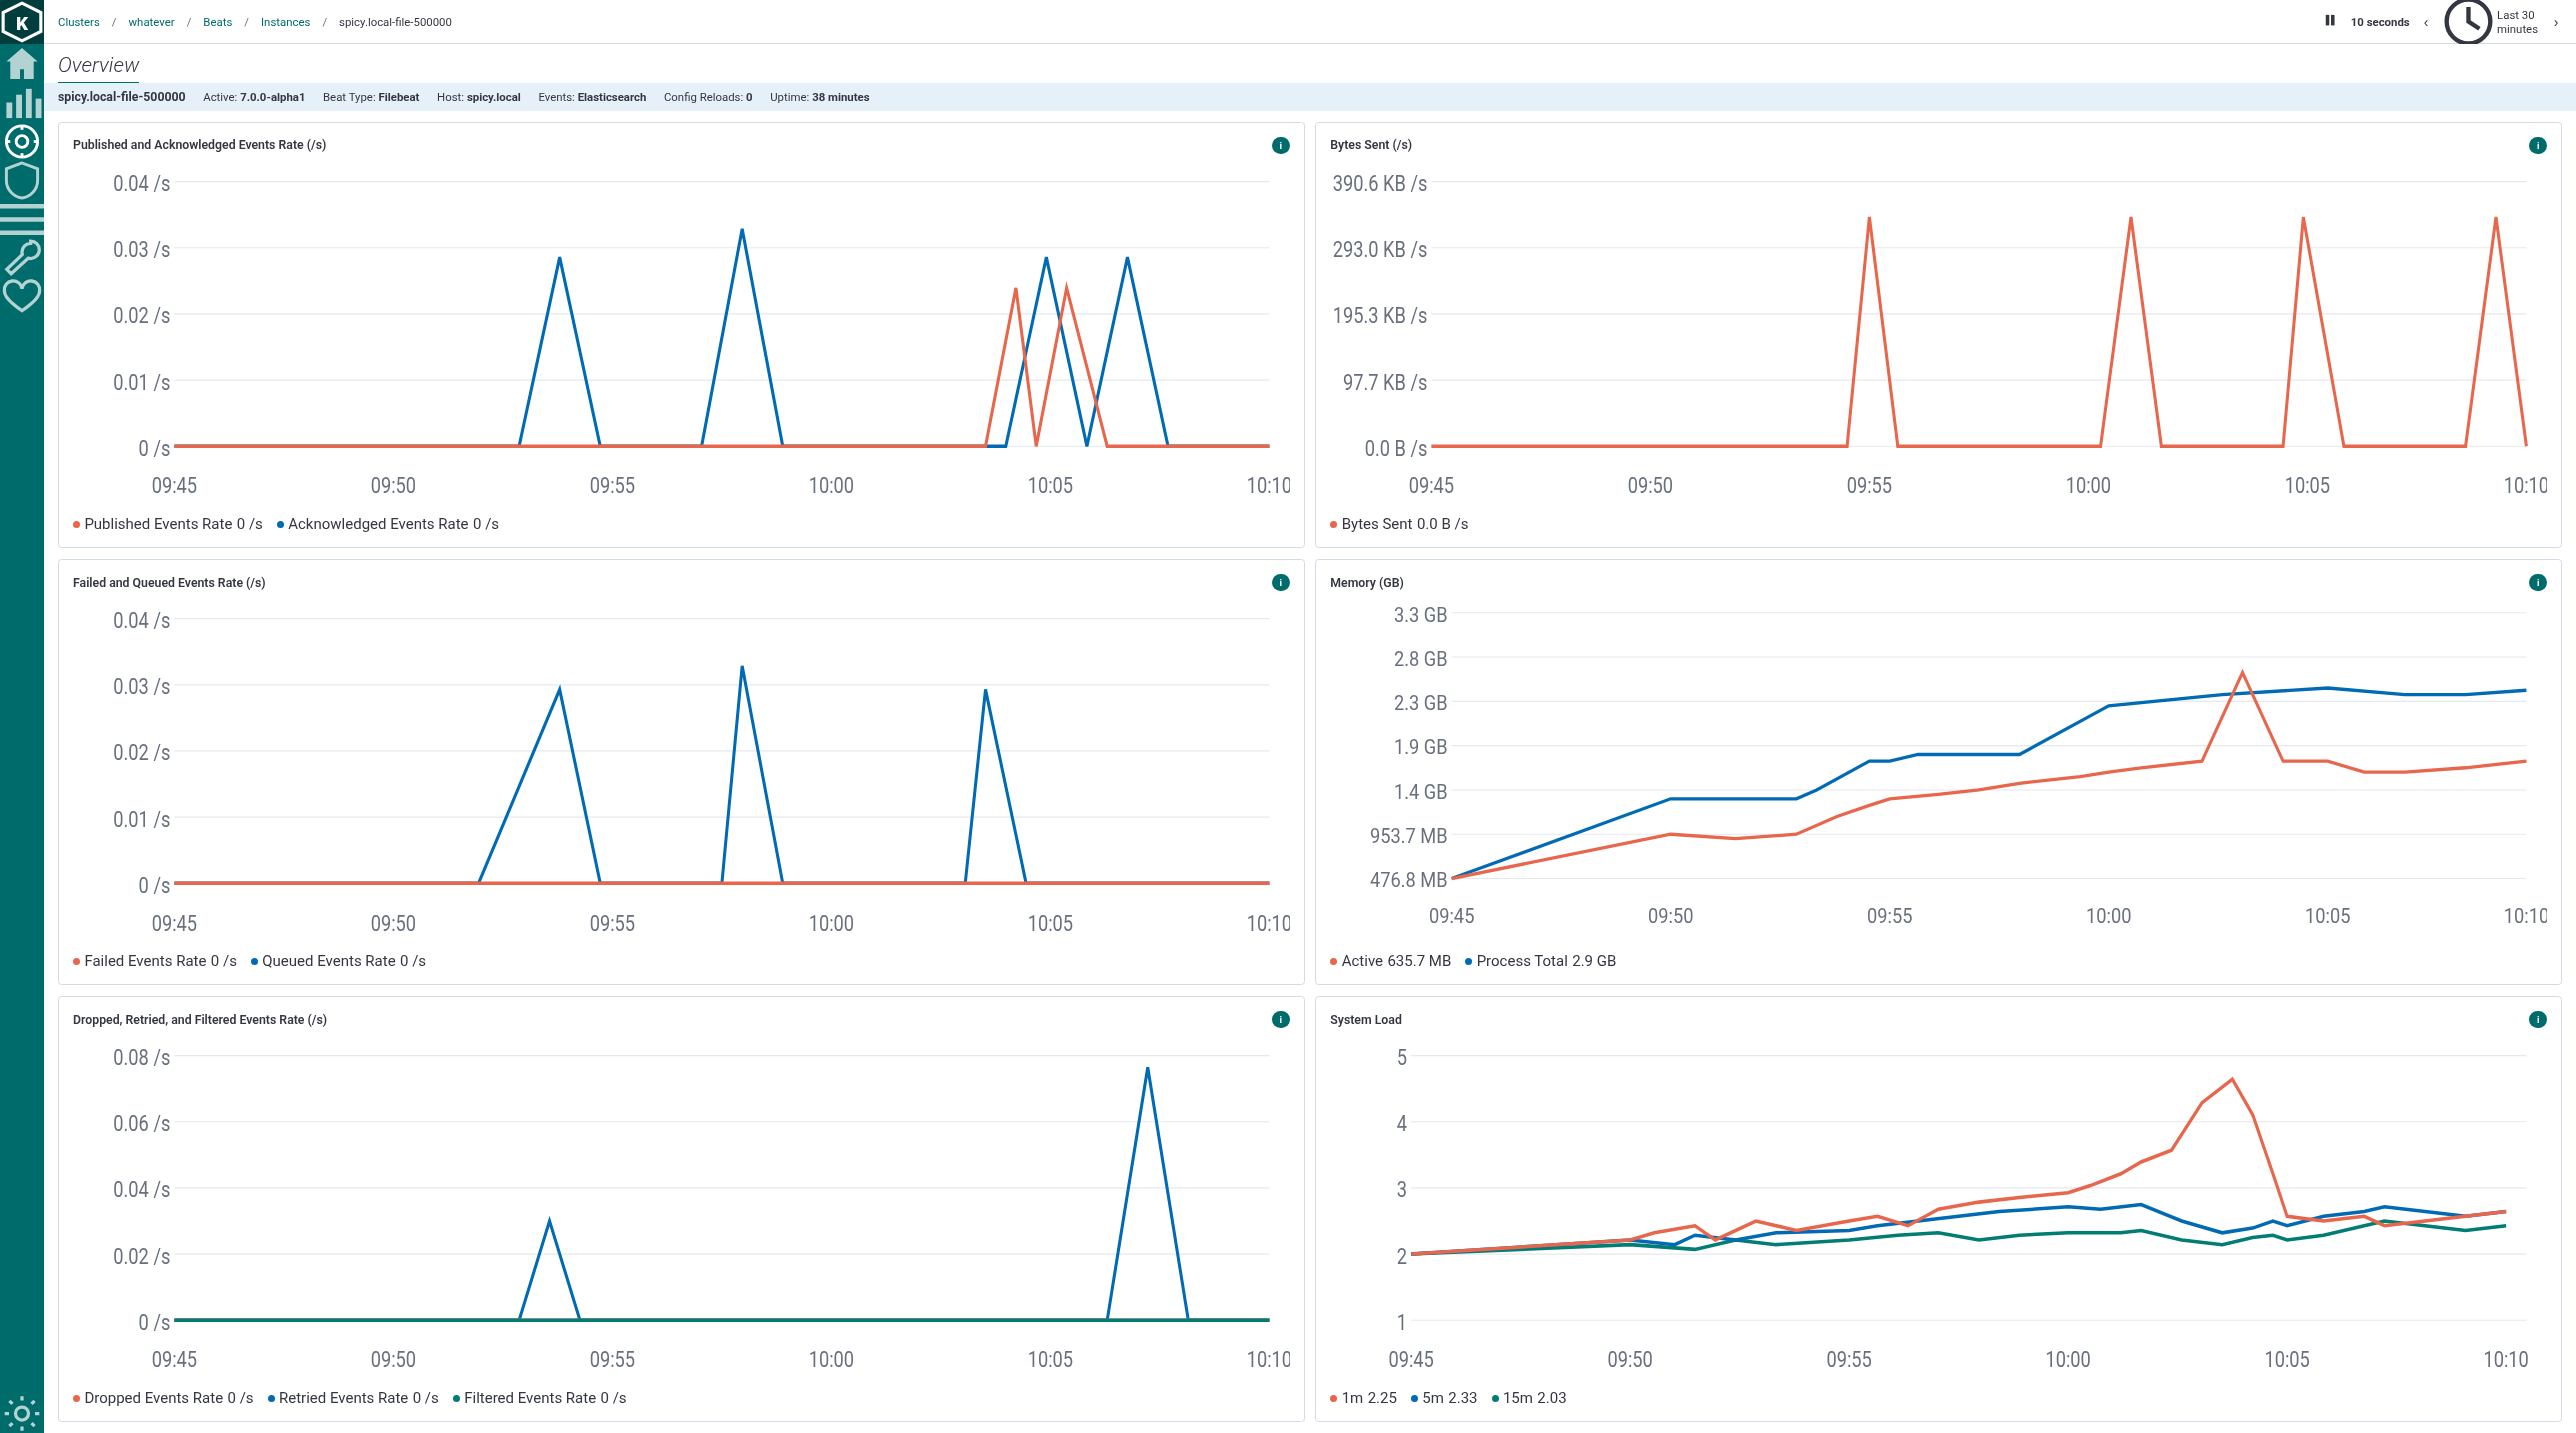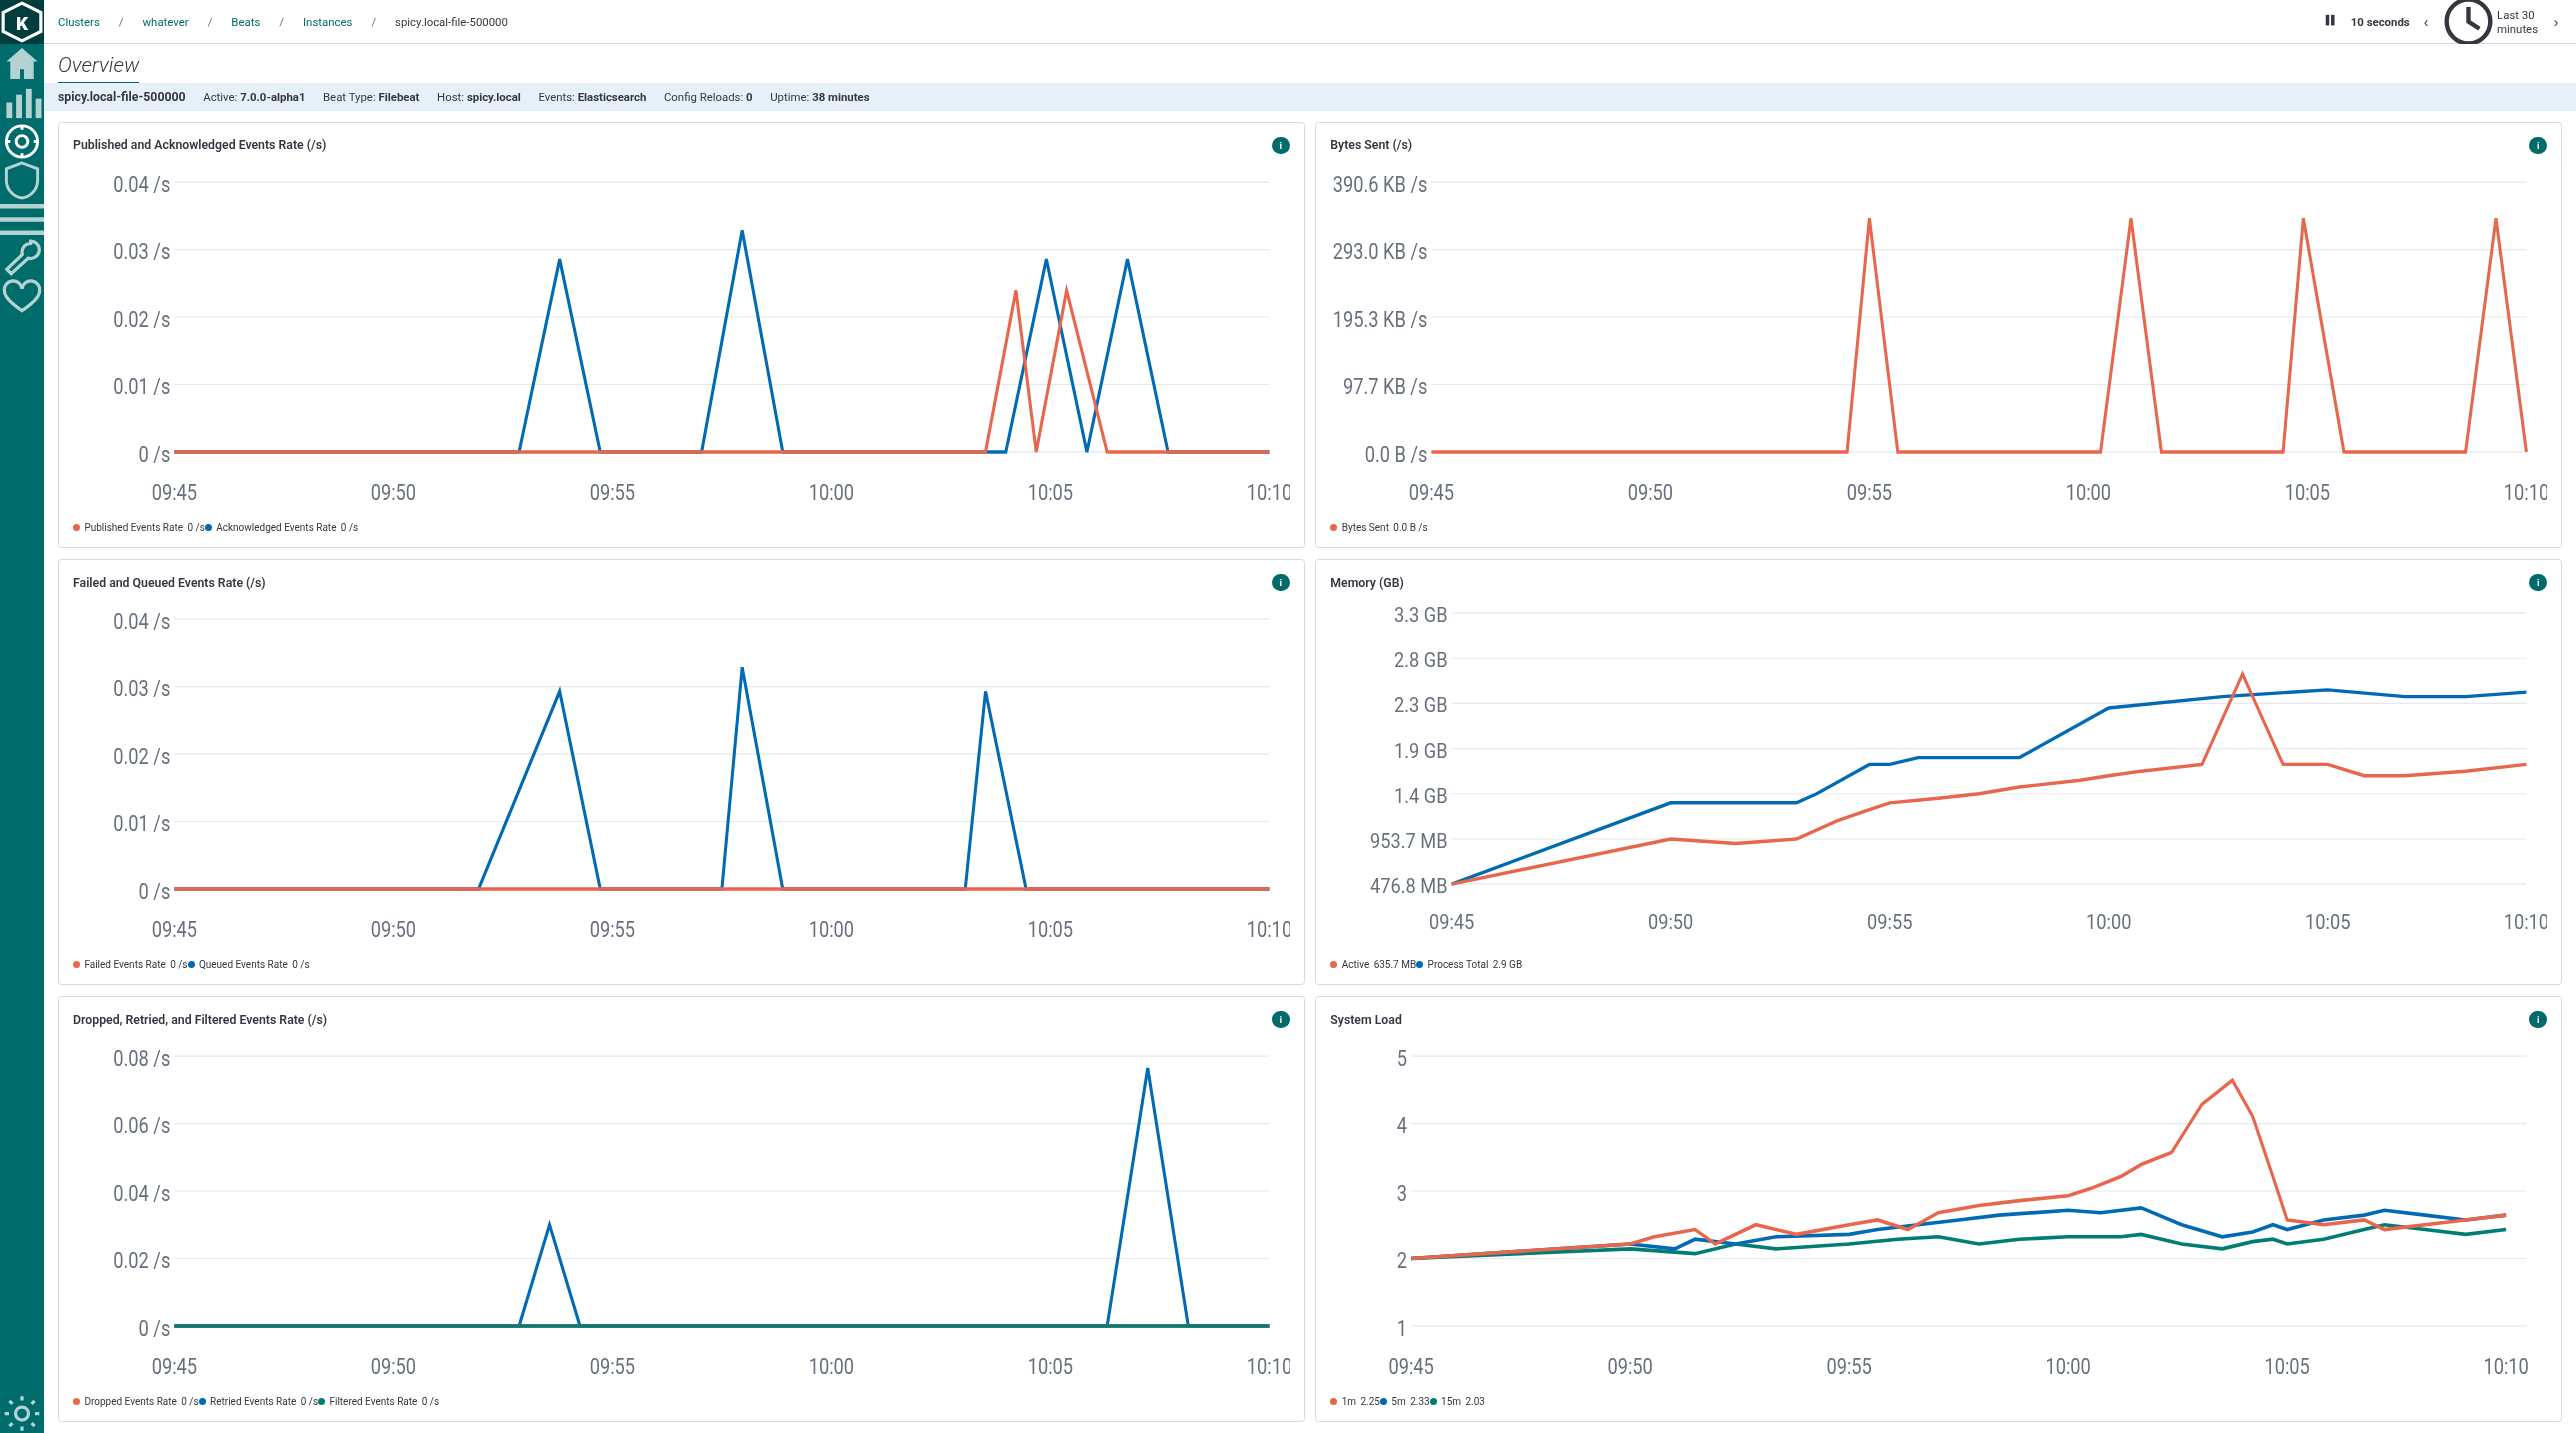--- a/index.html
+++ b/index.html
@@ -54,21 +54,21 @@
       border-bottom: 0.9px solid #d3dae6;
       display: flex;
       align-items: center;
       padding: 0 14px;
       justify-content: space-between;
       flex-shrink: 0;
     }
     .breadcrumb {
       display: flex;
       align-items: center;
-      gap: 19px;
+      gap: 12px;
       font-size: 11.4px;
       color: #006b6b;
     }
     .breadcrumb a { color: #006b6b; text-decoration: none; }
     .breadcrumb span { color: #69707d; }
     .topnav-right {
       display: flex;
       align-items: center;
       gap: 10.6px;
       color: #343741;
@@ -182,23 +182,24 @@
     }
 
     .chart-container {
       flex: 1;
       position: relative;
       min-height: 132px;
     }
 
     .chart-legend {
       display: flex;
+      gap: 14px;
       margin-top: 3px;
       flex-wrap: wrap;
-      font-size: 10px;
+      font-size: 15px;
       color: #343741;
     }
     .legend-item {
       display: flex;
       align-items: center;
       gap: 4.4px;
     }
     .legend-dot {
       width: 7px;
       height: 7px;

